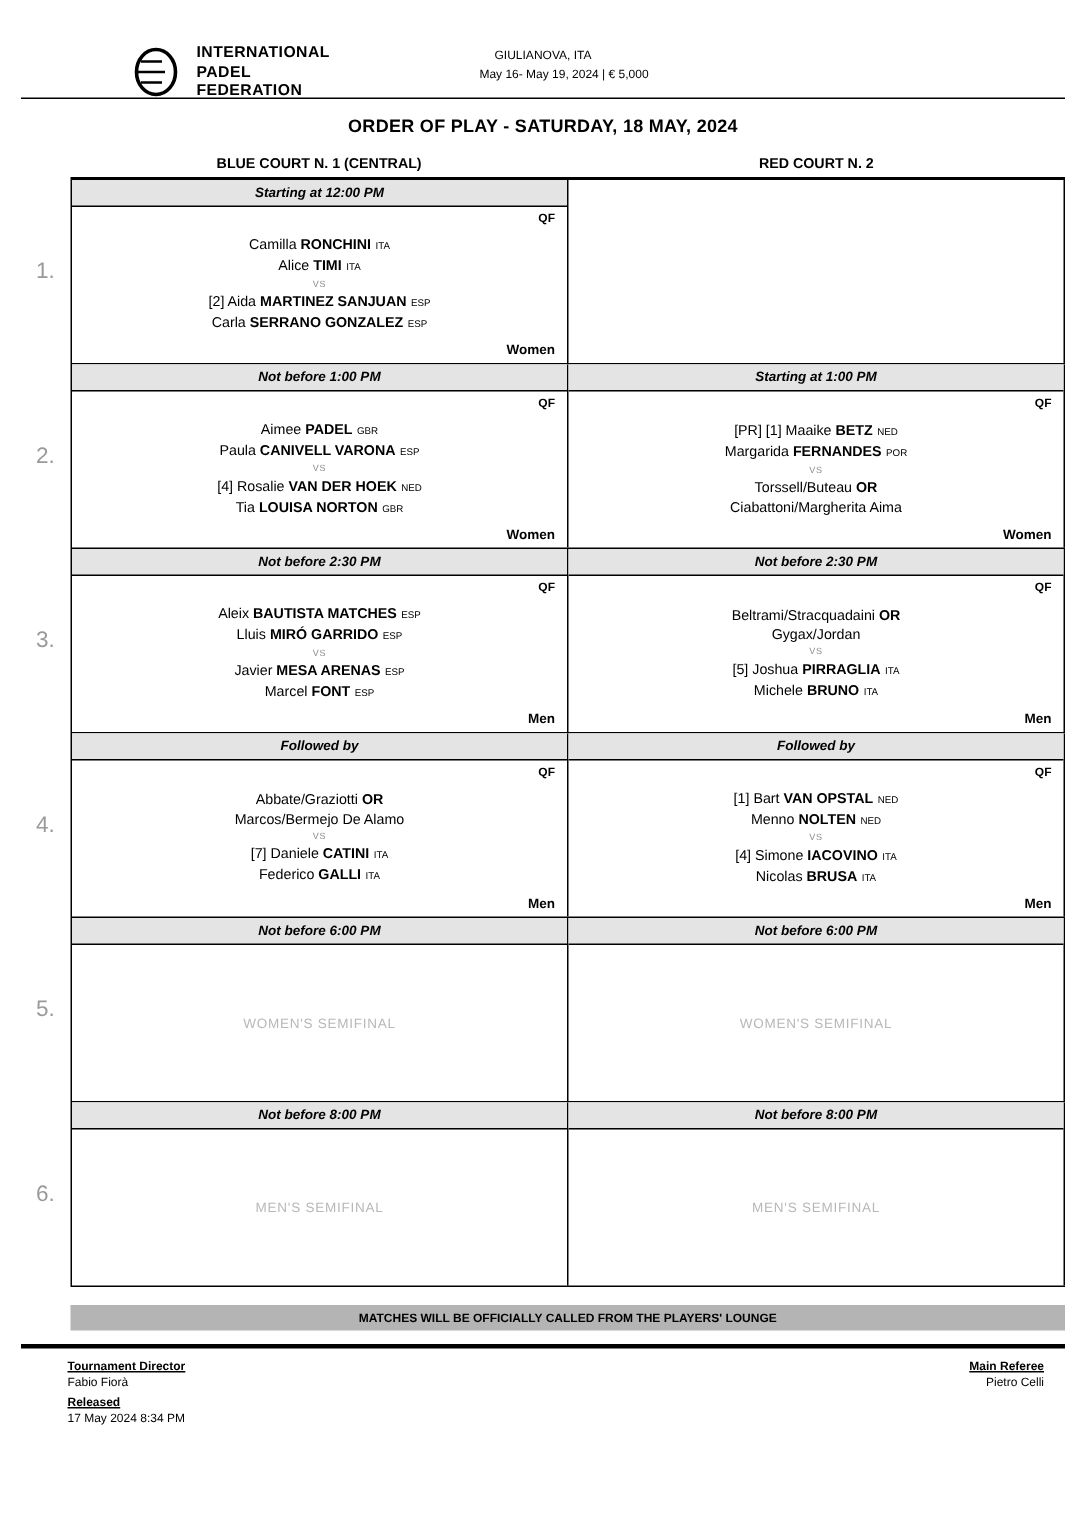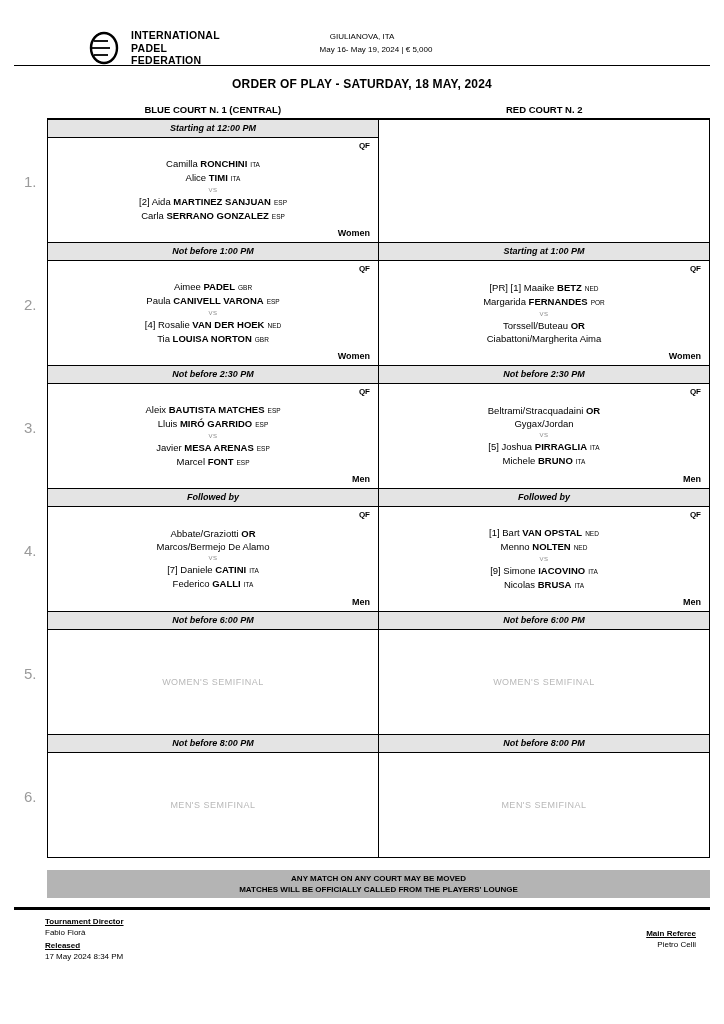--- a/index.html
+++ b/index.html
@@ -50,21 +50,21 @@
 
   
   .notes {
     margin:12px 14px 0 47px; width:663px;
     background:#b4b4b4; text-align:center;
     font-weight:bold; font-size:8px; line-height:11px; padding:3px 0;
   }
 
   
   .bottom-rule { border-top:3px solid #000; margin:9px 14px 0; }
-  .footer { display:flex; justify-content:space-between; margin:3px 28px 0 45px; font-size:8px;align-items:center; }
+  .footer { display:flex; justify-content:space-between; margin:3px 28px 0 45px; font-size:8px; }
   .f-label { font-weight:bold; text-decoration:underline; margin-top:4px; }
   .f-val { margin-top:2px; }
   .footer-right { text-align:right; }
 </style>
 </head>
 <body>
 
 <div class="page">
 
   <div class="logo">
@@ -196,21 +196,21 @@
             </div>
           </div>
           <div class="cell">
             <div class="time-band">Followed by</div>
             <div class="cell-body">
               <div class="round">QF</div>
               <div class="lines">
                 <div class="pline"><span>[1] Bart </span><span class="b">VAN OPSTAL</span><span class="cc">NED</span></div>
                 <div class="pline"><span>Menno </span><span class="b">NOLTEN</span><span class="cc">NED</span></div>
                 <div class="vs">VS</div>
-                <div class="pline"><span>[9] Simone </span><span class="b">IACOVINO</span><span class="cc">ITA</span></div>
+                <div class="pline"><span>[4] Simone </span><span class="b">IACOVINO</span><span class="cc">ITA</span></div>
                 <div class="pline"><span>Nicolas </span><span class="b">BRUSA</span><span class="cc">ITA</span></div>
               </div>
               <div class="gender">Men</div>
             </div>
           </div>
         </div>
         <div class="sched-row">
           <div class="row-num">5.</div>
           <div class="cell">
             <div class="time-band">Not before 6:00 PM</div>
@@ -237,21 +237,20 @@
             <div class="time-band">Not before 8:00 PM</div>
             <div class="cell-body">
               <div class="placeholder">MEN'S SEMIFINAL</div>
             </div>
           </div>
         </div>
       </div>
   </div>
 
   <div class="notes">
-    <div>ANY MATCH ON ANY COURT MAY BE MOVED</div>
     <div>MATCHES WILL BE OFFICIALLY CALLED FROM THE PLAYERS' LOUNGE</div>
   </div>
 
   <div class="bottom-rule"></div>
 
   <div class="footer">
     <div class="footer-left">
       <div class="f-label">Tournament Director</div>
       <div class="f-val">Fabio Fiorà</div>
       <div class="f-label">Released</div>

